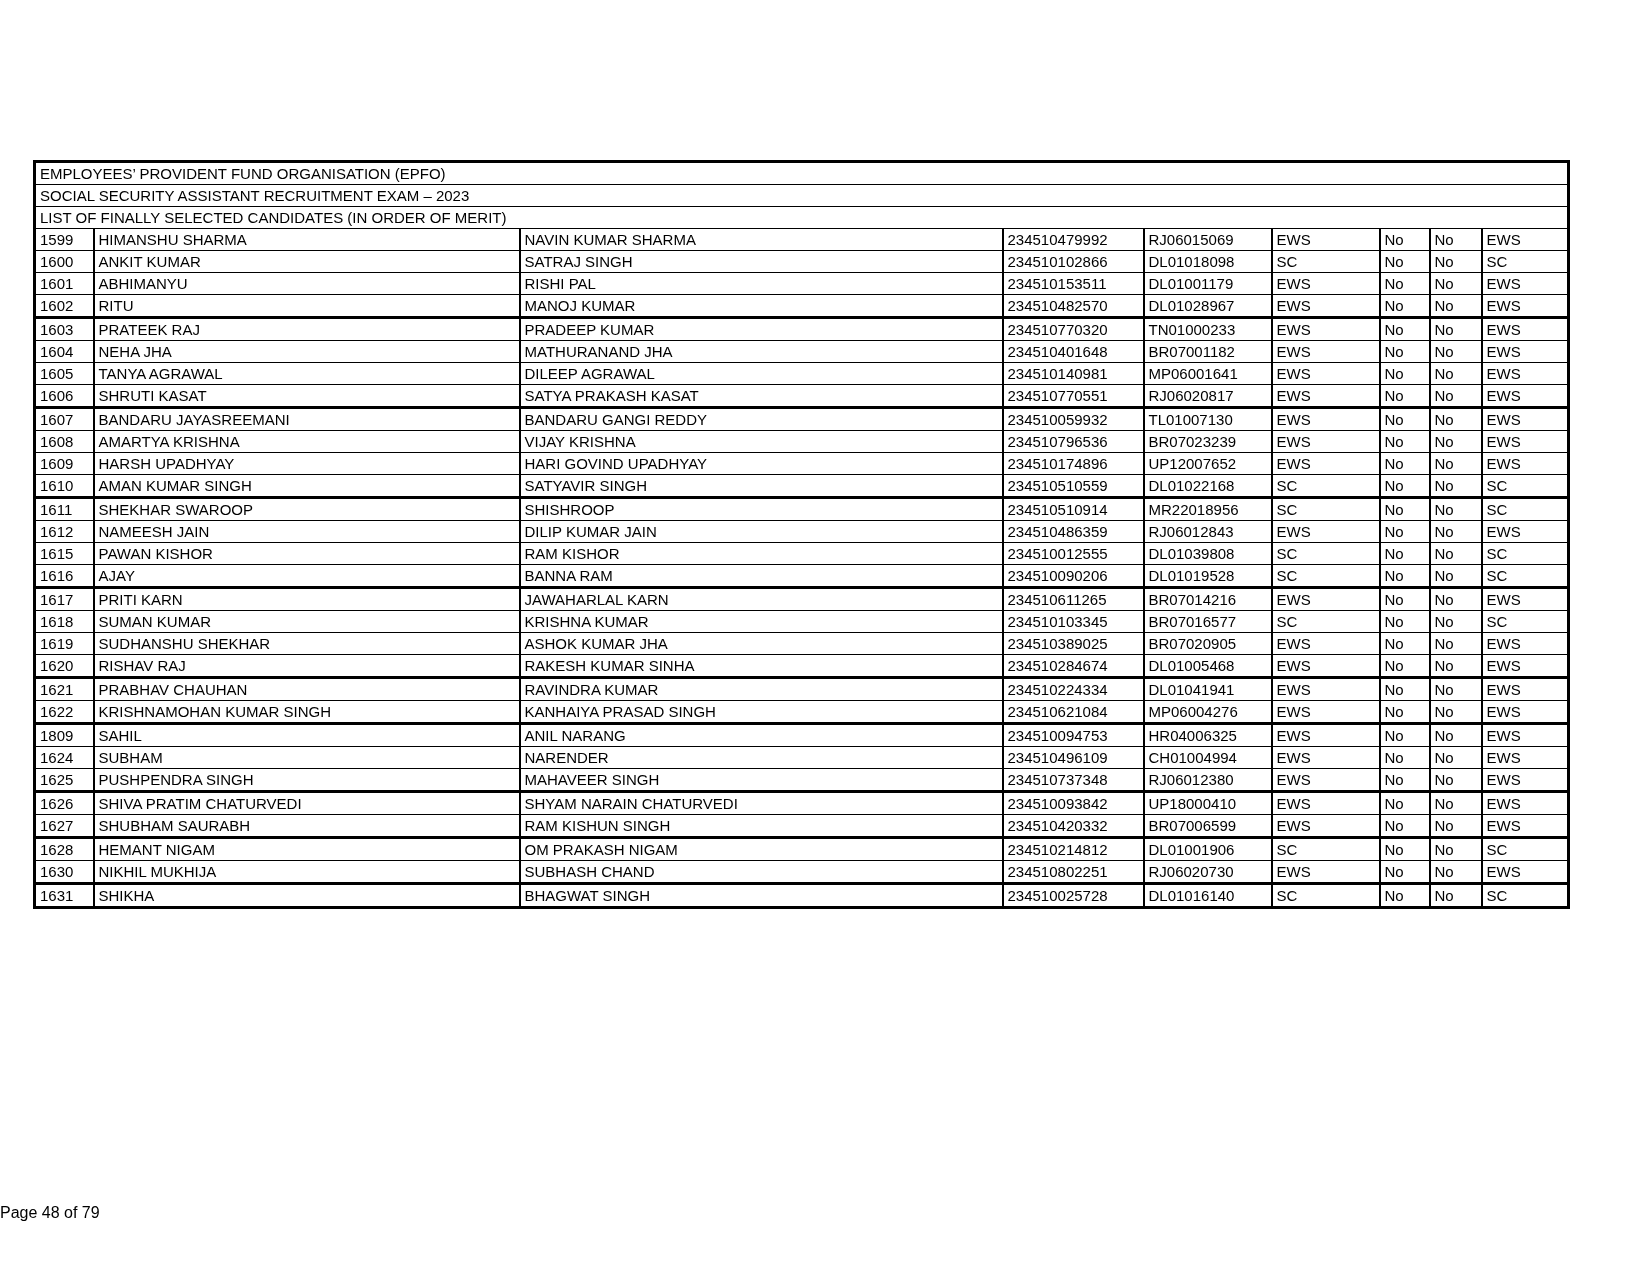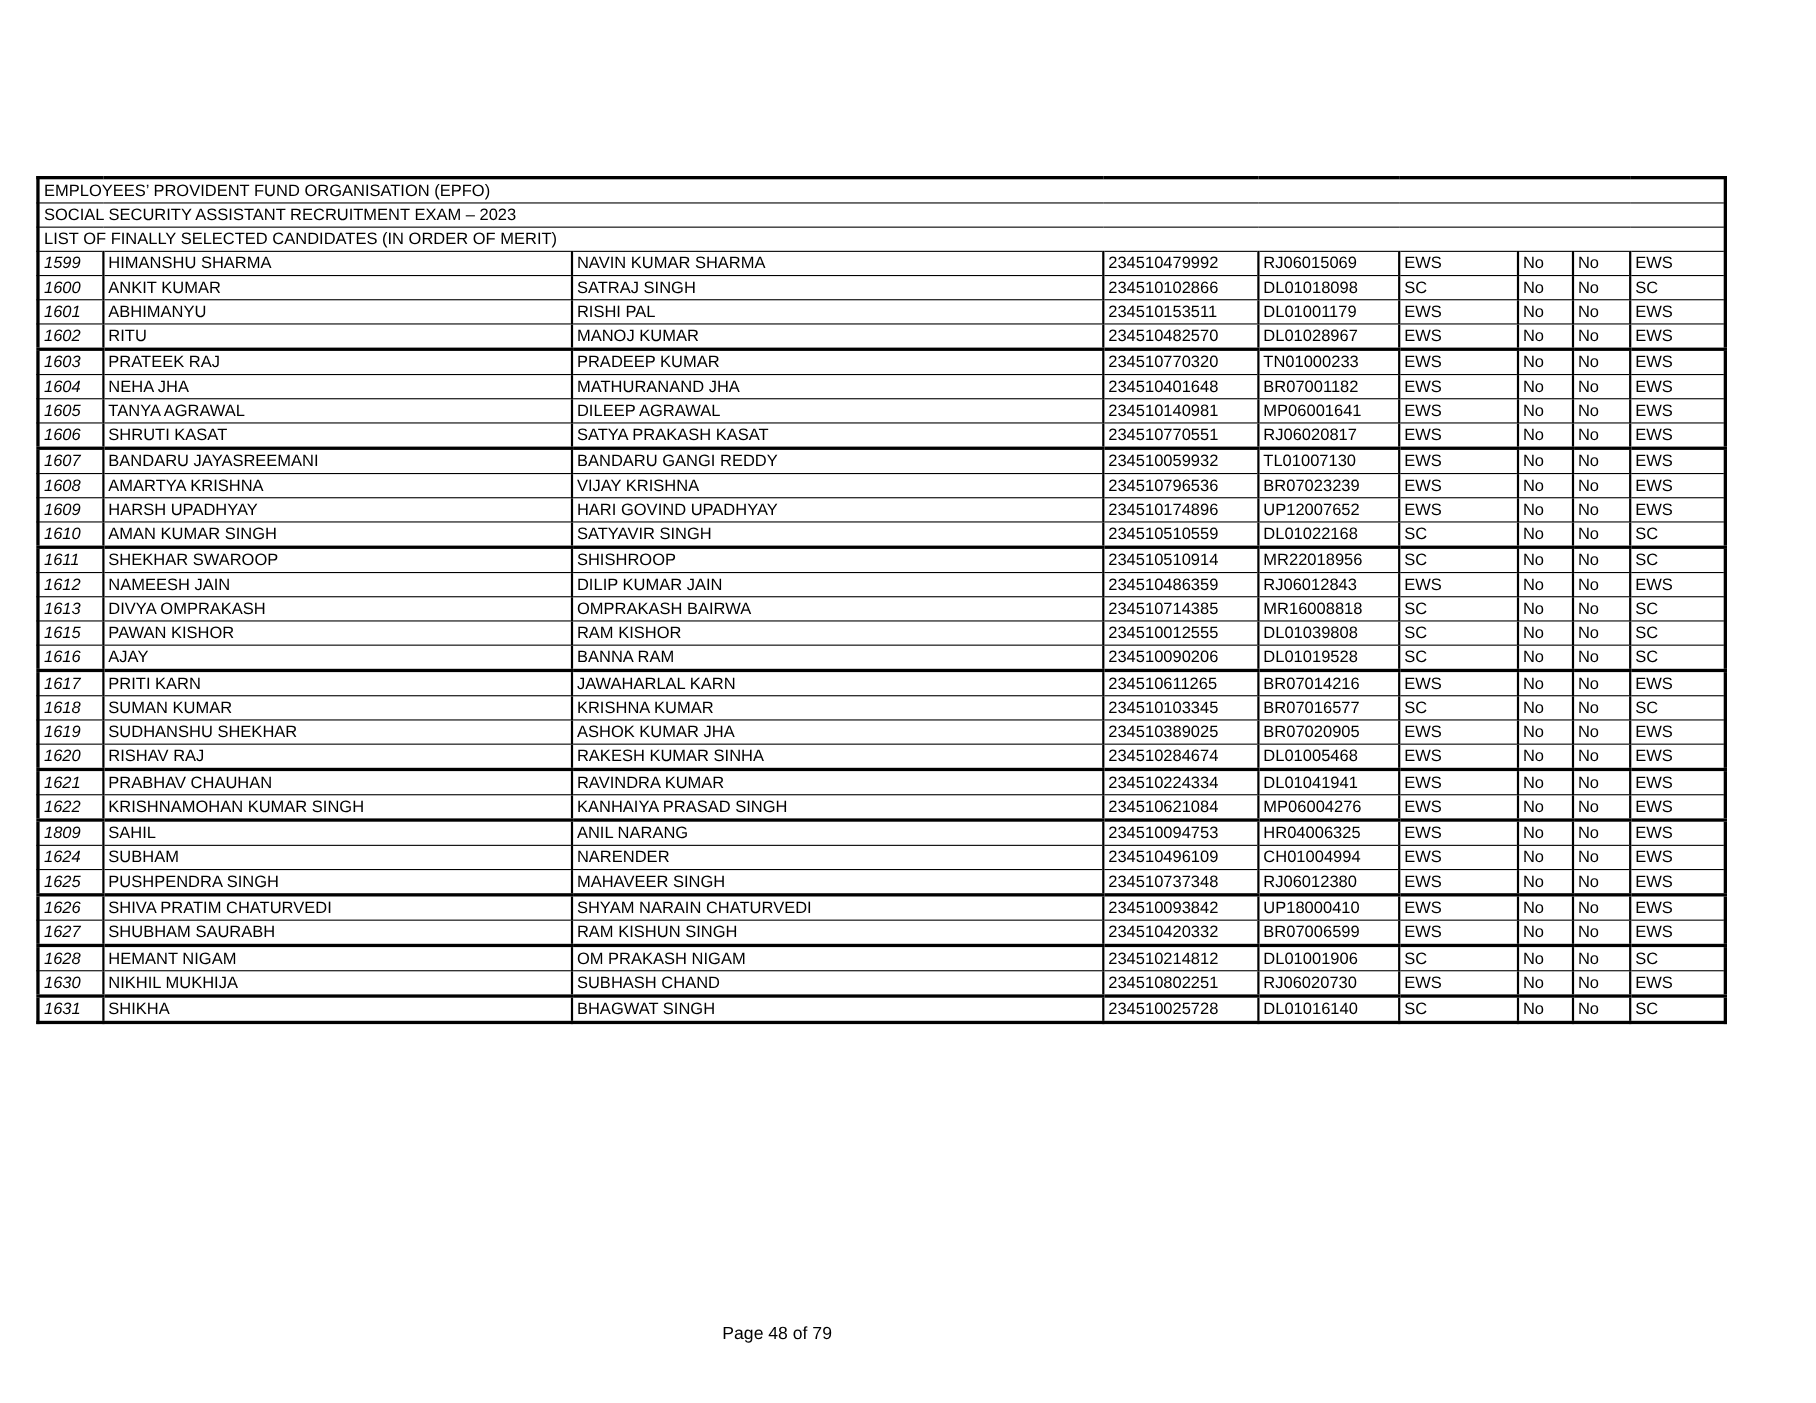--- a/index.html
+++ b/index.html
@@ -57,30 +57,29 @@
   }
   tr.header-row th.col3,
   tr.header-row th.col4,
   tr.header-row th.col5,
   tr.header-row th.col6,
   tr.header-row th.col7,
   tr.header-row th.col8 { text-align: center; }
   tr.header-row th.col8 { white-space: normal; line-height: 1.15; }
   
   tbody tr.thick-top td { border-top: 3px solid #000; }
-  td.col0 { text-align: right; padding-right: 8px; font-style: italic; }
+  td.col0 { text-align: right; padding-right: 8px; }
   
   .footer {
     position: absolute;
     left: 0;
     top: 1204px;
     width: 1331px;
-    text-align: center;
+    text-align: left;
     font-size: 16px;
-    padding-left: 41px;
   }
 </style>
 </head>
 <body>
 
 <div class="sheet">
   <table class="merit">
     <colgroup>
       <col style="width:59px">
       <col style="width:426px">
@@ -252,31 +251,20 @@
           <td class="col1">NAMEESH JAIN</td>
           <td class="col2">DILIP KUMAR JAIN</td>
           <td class="col3">234510486359</td>
           <td class="col4">RJ06012843</td>
           <td class="col5">EWS</td>
           <td class="col6">No</td>
           <td class="col7">No</td>
           <td class="col8">EWS</td>
         </tr>
         <tr>
-          <td class="col0">1613</td>
-          <td class="col1">DIVYA OMPRAKASH</td>
-          <td class="col2">OMPRAKASH BAIRWA</td>
-          <td class="col3">234510714385</td>
-          <td class="col4">MR16008818</td>
-          <td class="col5">SC</td>
-          <td class="col6">No</td>
-          <td class="col7">No</td>
-          <td class="col8">SC</td>
-        </tr>
-        <tr>
           <td class="col0">1615</td>
           <td class="col1">PAWAN KISHOR</td>
           <td class="col2">RAM KISHOR</td>
           <td class="col3">234510012555</td>
           <td class="col4">DL01039808</td>
           <td class="col5">SC</td>
           <td class="col6">No</td>
           <td class="col7">No</td>
           <td class="col8">SC</td>
         </tr>

